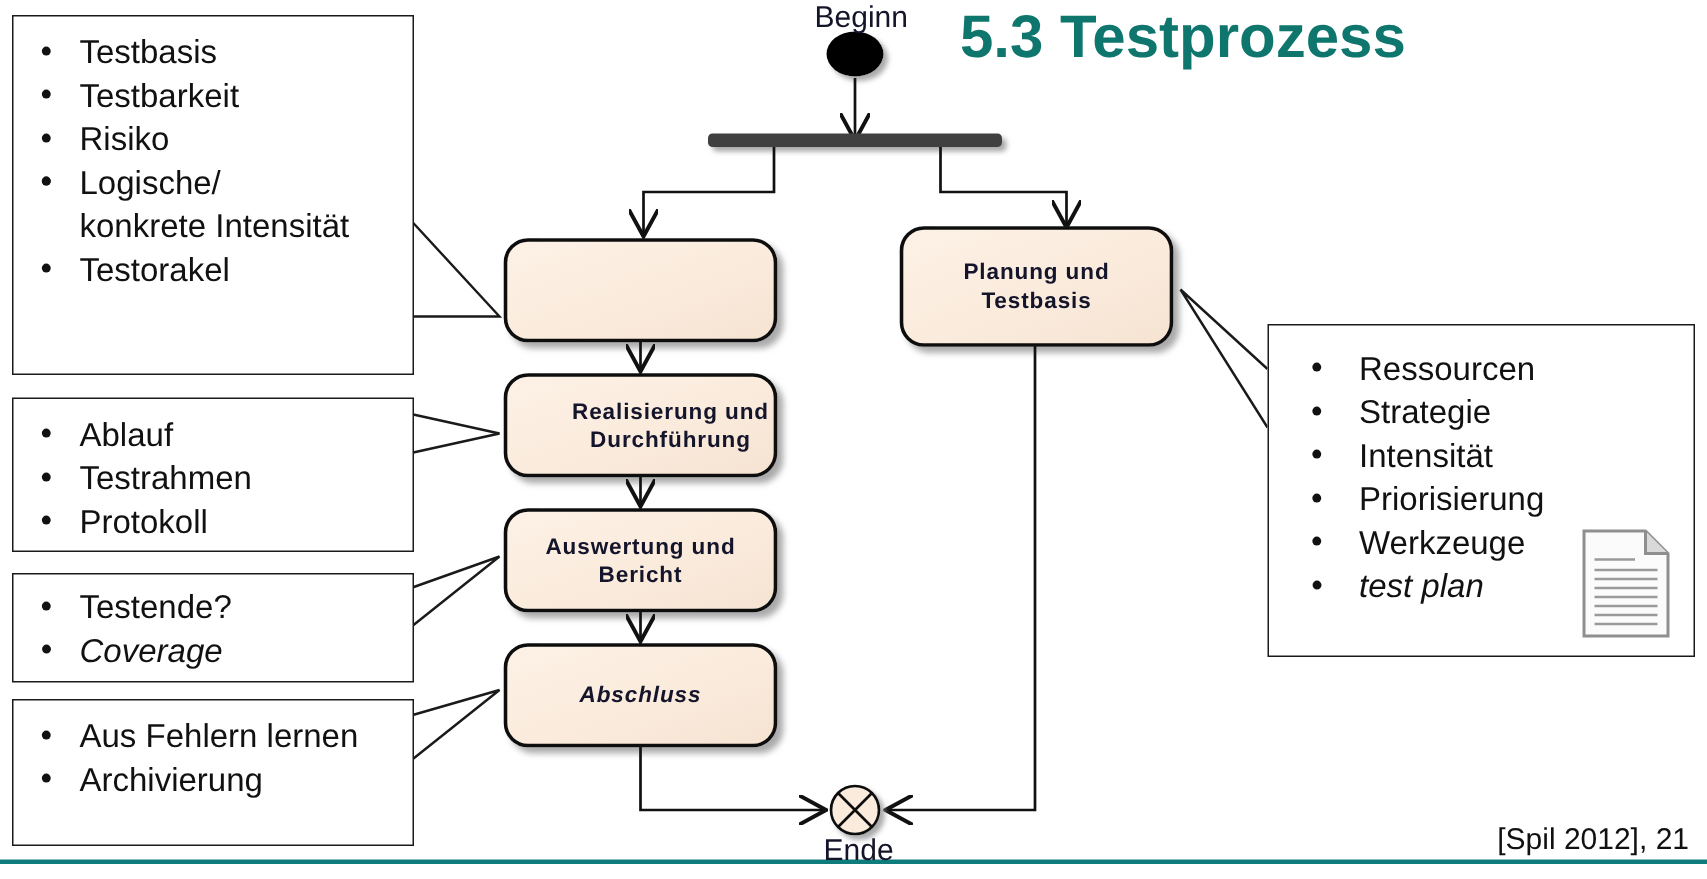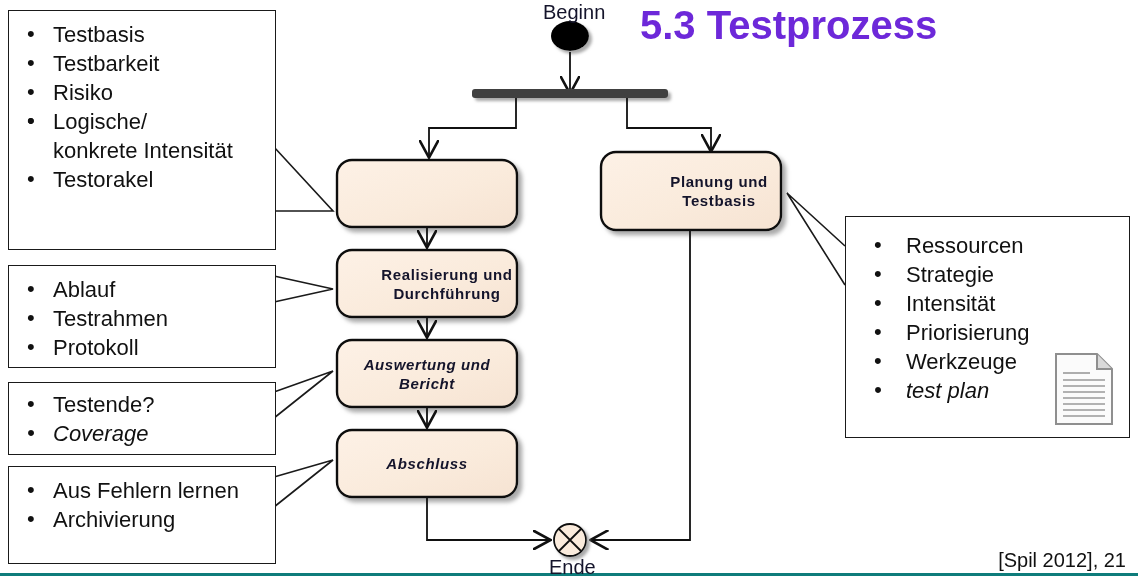--- a/index.html
+++ b/index.html
@@ -68,21 +68,21 @@
   .small-label{
     position:absolute;z-index:5;font-size:20px;color:#14142b;
     white-space:nowrap;
   }
 </style>
 </head>
 <body>
 
 <div id="slide">
 
-  <div class="slide-title" style="color: #6d28d9;">5.3 Testprozess</div>
+  <div class="slide-title" style="color: #0f766e;">5.3 Testprozess</div>
 
   <svg id="diagram" viewBox="0 0 1138 586" xmlns="http://www.w3.org/2000/svg">
     <defs>
       <marker id="arrow" viewBox="0 0 12 12" refX="10" refY="6" markerWidth="11" markerHeight="11" orient="auto-start-reverse">
         <path d="M0,0 L11,6 L0,12" fill="none" stroke="#111" stroke-width="1.6"></path>
       </marker>
       <filter id="shadow" x="-20%" y="-20%" width="150%" height="160%">
         <feDropShadow dx="4" dy="4" stdDeviation="2.2" flood-color="#9b9b9b" flood-opacity="0.85"></feDropShadow>
       </filter>
       <filter id="shadow-sm" x="-40%" y="-40%" width="200%" height="200%">
@@ -135,28 +135,28 @@
     <path d="M845,246 L787,193 L845,285" fill="#ffffff" stroke="#1a1a1a" stroke-width="1.6" stroke-linejoin="miter"></path>
   </svg>
 
   <div class="small-label" style="left:543px;top:1px;">Beginn</div>
   <div class="small-label" style="left:549px;top:556px;">Ende</div>
 
   <div class="node-label" style="left:341px;top:265px;width:212px;">
     <div>Realisierung und</div>
     <div>Durchführung</div>
   </div>
-  <div class="node-label" style="left:337px;top:355px;width:180px;font-style:italic;">
+  <div class="node-label" style="left:337px;top:355px;width:180px;">
     <div>Auswertung und</div>
     <div>Bericht</div>
   </div>
   <div class="node-label" style="left:337px;top:454px;width:180px;font-style:italic;">
     <div>Abschluss</div>
   </div>
-  <div class="node-label" style="left:601px;top:172px;width:180px;margin-left:28px;">
+  <div class="node-label" style="left:601px;top:172px;width:180px;">
     <div>Planung und</div>
     <div>Testbasis</div>
   </div>
 
   <div class="callout" id="callout1">
     <ul>
         <li><span class="bul">•</span><span>Testbasis</span></li>
         <li><span class="bul">•</span><span>Testbarkeit</span></li>
         <li><span class="bul">•</span><span>Risiko</span></li>
         <li><span class="bul">•</span></li>

